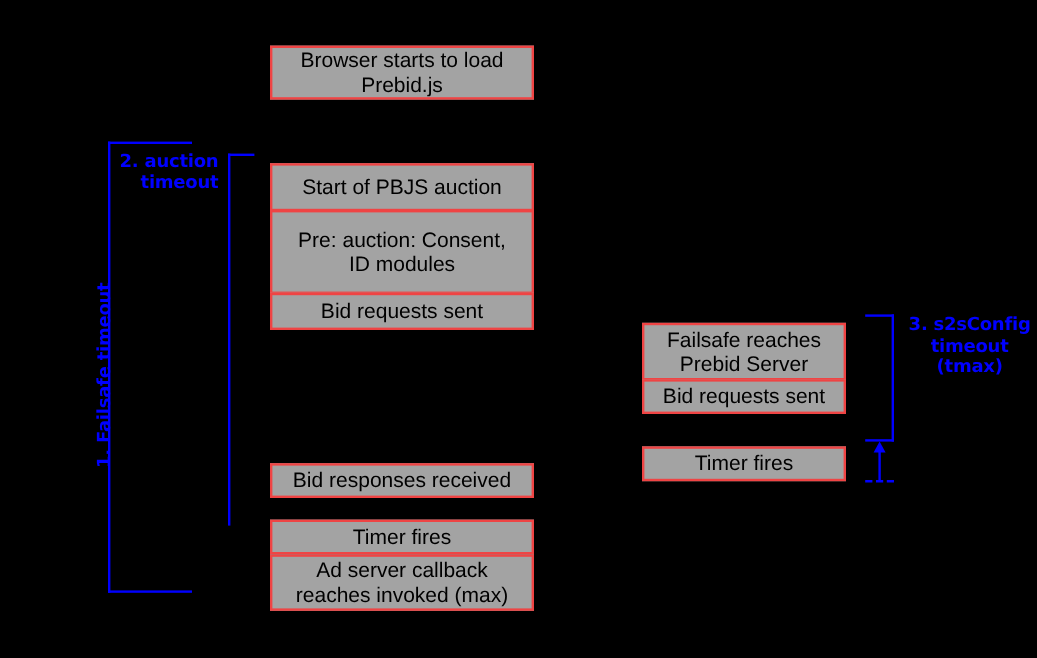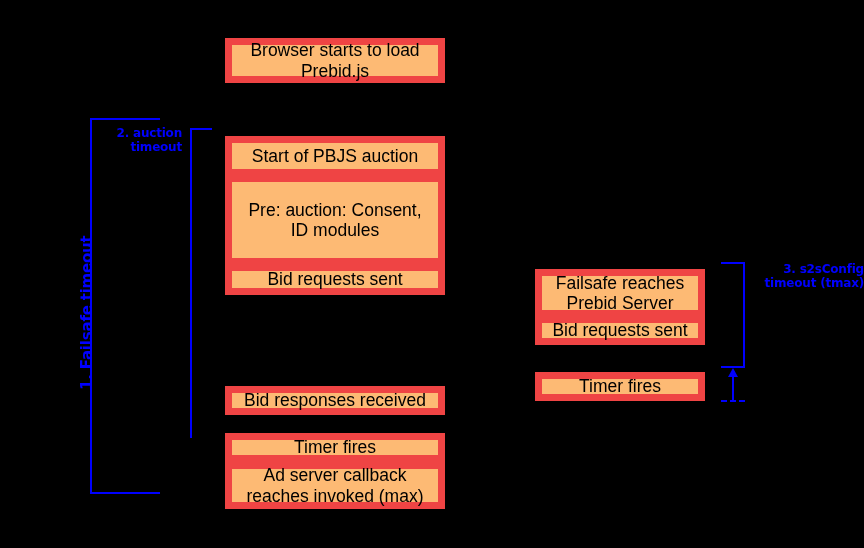--- a/index.html
+++ b/index.html
@@ -4,42 +4,42 @@
 <style>
   html,body{margin:0;padding:0;background:#000;}
   body{
     width:864px;height:548px;position:relative;overflow:hidden;
     font-family:"Liberation Sans", sans-serif;
     color:#000;
   }
   .stage{position:absolute;left:0;top:0;width:864px;height:548px;}
 
   .box{
-    position:absolute;background:#fdba74;color:#000000;
-    border:7px solid #ef4444;
+    position:absolute;background:#a3a3a3;color:#000000;
+    border:2px solid #ef4444;
     display:flex;align-items:center;justify-content:center;
     text-align:center;line-height:1.16;
     font-size:17.5px;
     box-sizing:border-box;
   }
   .box span{display:block;padding:0 6px;}
 
   
   .grp{position:absolute;}
   .grp .box{position:relative;left:0;top:10px;margin-top:-1px;width:100%;}
   .grp .box:first-child{margin-top:0;}
 
   .anno{
     position:absolute;color:#0000ff;
     font-family:"DejaVu Sans", sans-serif;
-    font-weight:bold;font-size:12px;line-height:1.18;
+    font-weight:bold;font-size:15px;line-height:1.18;
     letter-spacing:-0.2px;
   }
   .anno.right-al{text-align:right;}
-  .anno.left-al{text-align:right;}
+  .anno.left-al{text-align:center;}
 
   .vtext{
     position:absolute;color:#0000ff;
     font-family:"DejaVu Sans", sans-serif;
     font-weight:bold;font-size:15px;white-space:nowrap;
     transform-origin:0 0;
     transform:rotate(-90deg);
     letter-spacing:-0.2px;
   }
 
@@ -65,21 +65,21 @@
     <span>
       <span>Browser starts to load</span>
       <span>Prebid.js</span>
     </span>
   </div>
 
   <div class="grp" style="left:225px;top:126px;width:220px;">
     <div class="box" style="height:40px;">
       <span>Start of PBJS auction</span>
     </div>
-    <div class="box" style="height:90px;">
+    <div class="box" style="height:70px;">
       <span>
         <span>Pre: auction: Consent,</span>
         <span>ID modules</span>
       </span>
     </div>
     <div class="box" style="height:31px;">
       <span>Bid requests sent</span>
     </div>
   </div>
 

